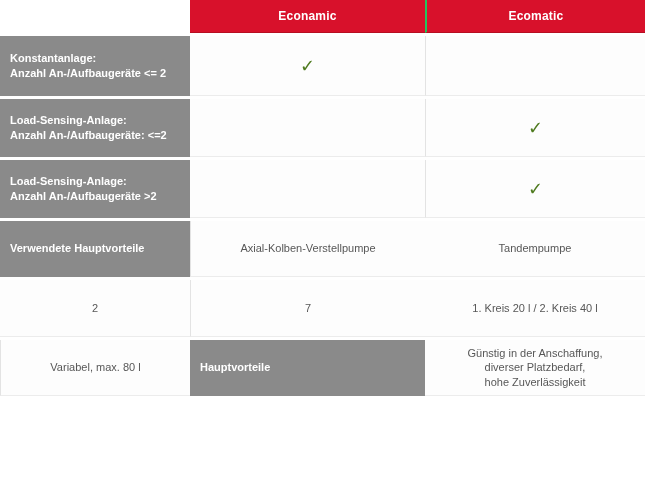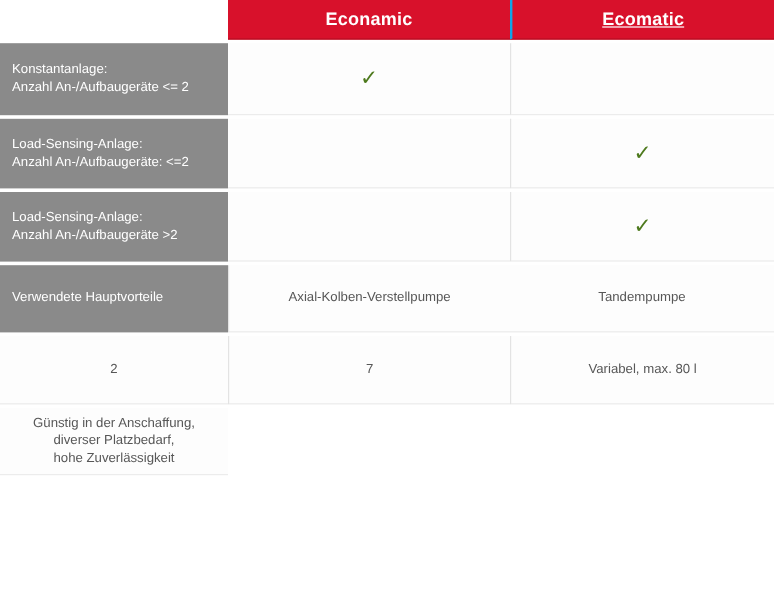--- a/index.html
+++ b/index.html
@@ -15,32 +15,32 @@
     grid-template-columns: 190px 235px 220px;
     grid-template-rows: 33px 60px 58px 58px 56px 57px 56px 100px;
     row-gap: 3px;
     column-gap: 0;
     width: 645px;
   }
   .corner { background: #ffffff; }
   .hdr {
     background: #d8112b;
     color: #ffffff;
-    font-size: 15px;
+    font-size: 12px;
     font-weight: bold;
     display: flex; align-items: center; justify-content: center;
     letter-spacing: 0.2px;
     border-bottom: 1px solid #b60e22;
   }
-  .hdr.col3 { border-left: 2px solid #0ea5e9; text-decoration: underline; }
+  .hdr.col3 { border-left: 2px solid #22c55e; }
   .lbl {
     background: #8a8a8a;
     color: #ffffff;
     font-size: 11px;
-    font-weight: normal;
+    font-weight: bold;
     line-height: 1.35;
     display: flex; align-items: center;
     padding: 3px 8px 4px 10px;
     box-sizing: border-box;
     white-space: pre-line;
   }
   .cell {
     background: #fdfdfd;
     color: #575757;
     font-size: 11px;
@@ -86,20 +86,22 @@
     <div class="cell col2"></div>
     <div class="cell col3"><span class="check">✓</span></div>
 
     <div class="lbl">Verwendete Hauptvorteile</div>
     <div class="cell col3">Axial-Kolben-Verstellpumpe</div>
     <div class="cell col2">Tandempumpe</div>
 
     <div class="cell col2">2</div>
     <div class="cell col3">7</div>
 
+    <div class="cell col2">1. Kreis 20 l  /  2. Kreis 40 l</div>
     <div class="cell col3">Variabel, max. 80 l</div>
 
+    <div class="lbl row-last">Hauptvorteile</div>
     <div class="cell col2 row-last">Günstig in der Anschaffung,
 diverser Platzbedarf,
 hohe Zuverlässigkeit</div>
 
   </div>
 </div>
 
 </body></html>

